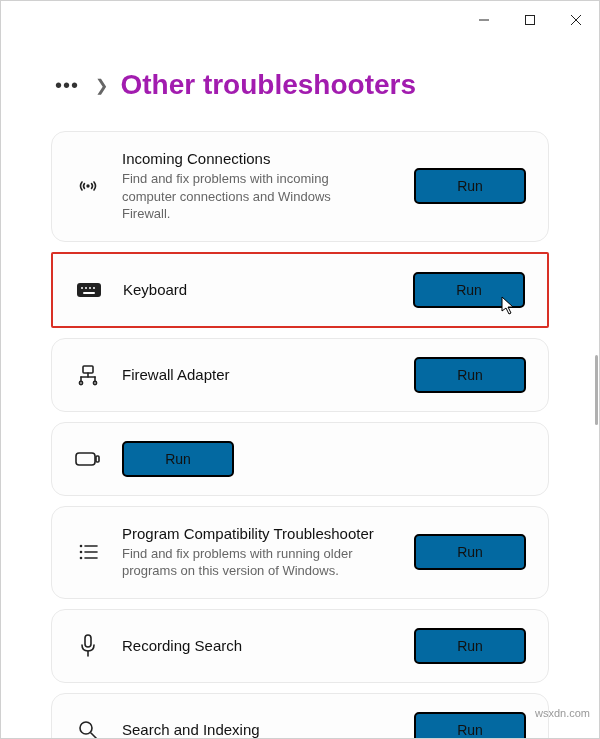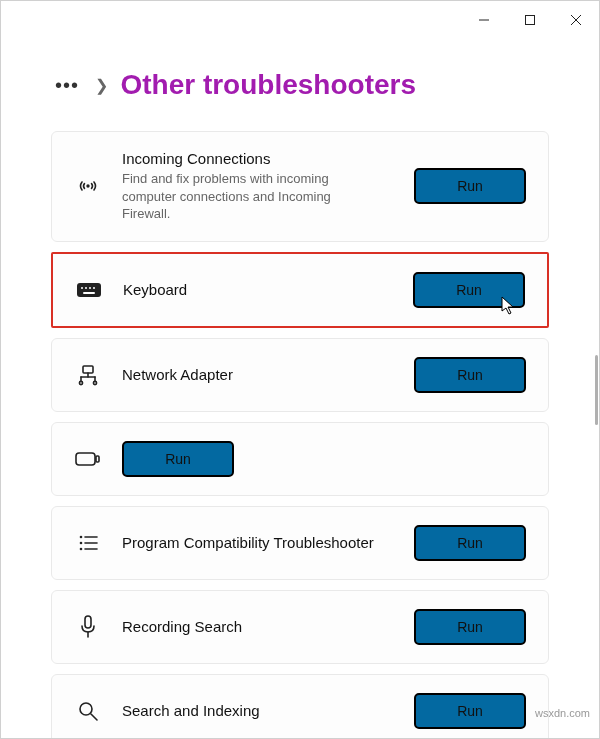--- a/index.html
+++ b/index.html
@@ -63,21 +63,21 @@
       color: #666;
     }
     .page-title {
       font-size: 28px;
       font-weight: 600;
       color: #a21caf;
     }
     .card {
       background: #fdfdfd;
       border: 1px solid #e9e9e9;
-      border-radius: 6px;
+      border-radius: 14px;
       padding: 18px 22px;
       margin-bottom: 10px;
       display: flex;
       align-items: center;
       gap: 20px;
     }
     .card.highlighted {
       border: 2px solid #d93025;
       border-radius: 2px;
     }
@@ -169,21 +169,21 @@
     <div id="list">
         <div class="card">
           <div class="icon-slot">
             <svg width="24" height="24">
               <path d="M6 8 Q3 12 6 16 M18 8 Q21 12 18 16 M8.5 9.5 Q6.5 12 8.5 14.5 M15.5 9.5 Q17.5 12 15.5 14.5" stroke="#222" stroke-width="1.6" fill="none" stroke-linecap="round" stroke-linejoin="round"></path>
               <circle cx="12" cy="12" r="1.7" fill="#222"></circle>
             </svg>
           </div>
           <div class="text-col">
             <div class="card-title">Incoming Connections</div>
-            <div class="card-desc">Find and fix problems with incoming computer connections and Incoming Firewall.</div>
+            <div class="card-desc">Find and fix problems with incoming computer connections and Windows Firewall.</div>
           </div>
           <button class="run-btn">Run</button>
         </div>
         <div class="card highlighted" style="position: relative;">
           <div class="icon-slot">
             <svg width="26" height="20">
               <rect x="1" y="3" width="24" height="14" rx="3" fill="#222"></rect>
               <circle cx="6" cy="8" r="1" fill="#fff"></circle>
               <circle cx="10" cy="8" r="1" fill="#fff"></circle>
               <circle cx="14" cy="8" r="1" fill="#fff"></circle>
@@ -205,21 +205,21 @@
               <rect x="7" y="3" width="10" height="7" rx="1" stroke="#222" stroke-width="1.6" fill="none" stroke-linecap="round" stroke-linejoin="round"></rect>
               <line x1="12" y1="10" x2="12" y2="14" stroke="#222" stroke-width="1.6" fill="none" stroke-linecap="round" stroke-linejoin="round"></line>
               <line x1="5" y1="14" x2="19" y2="14" stroke="#222" stroke-width="1.6" fill="none" stroke-linecap="round" stroke-linejoin="round"></line>
               <line x1="5" y1="14" x2="5" y2="18" stroke="#222" stroke-width="1.6" fill="none" stroke-linecap="round" stroke-linejoin="round"></line>
               <line x1="19" y1="14" x2="19" y2="18" stroke="#222" stroke-width="1.6" fill="none" stroke-linecap="round" stroke-linejoin="round"></line>
               <circle cx="5" cy="20" r="1.6" stroke="#222" stroke-width="1.6" fill="none" stroke-linecap="round" stroke-linejoin="round"></circle>
               <circle cx="19" cy="20" r="1.6" stroke="#222" stroke-width="1.6" fill="none" stroke-linecap="round" stroke-linejoin="round"></circle>
             </svg>
           </div>
           <div class="text-col">
-            <div class="card-title">Network Adapter</div>
+            <div class="card-title">Firewall Adapter</div>
           </div>
           <button class="run-btn">Run</button>
         </div>
         <div class="card">
           <div class="icon-slot">
             <svg width="26" height="16">
               <rect x="1" y="2" width="19" height="12" rx="3" stroke="#222" stroke-width="1.6" fill="none" stroke-linecap="round" stroke-linejoin="round"></rect>
               <rect x="21" y="5" width="3" height="6" rx="1" stroke="#222" stroke-width="1.6" fill="none" stroke-linecap="round" stroke-linejoin="round"></rect>
             </svg>
           </div>
@@ -231,20 +231,21 @@
               <circle cx="4" cy="5" r="1.3" fill="#222"></circle>
               <line x1="8" y1="5" x2="20" y2="5" stroke="#222" stroke-width="1.6" fill="none" stroke-linecap="round" stroke-linejoin="round"></line>
               <circle cx="4" cy="11" r="1.3" fill="#222"></circle>
               <line x1="8" y1="11" x2="20" y2="11" stroke="#222" stroke-width="1.6" fill="none" stroke-linecap="round" stroke-linejoin="round"></line>
               <circle cx="4" cy="17" r="1.3" fill="#222"></circle>
               <line x1="8" y1="17" x2="20" y2="17" stroke="#222" stroke-width="1.6" fill="none" stroke-linecap="round" stroke-linejoin="round"></line>
             </svg>
           </div>
           <div class="text-col">
             <div class="card-title">Program Compatibility Troubleshooter</div>
+            <div class="card-desc">Find and fix problems with running older programs on this version of Windows.</div>
           </div>
           <button class="run-btn">Run</button>
         </div>
         <div class="card">
           <div class="icon-slot">
             <svg width="22" height="26">
               <rect x="8" y="2" width="6" height="12" rx="3" stroke="#222" stroke-width="1.6" fill="none" stroke-linecap="round" stroke-linejoin="round"></rect>
               <path d="M5 12 Q5 18 11 18 Q17 18 17 12" stroke="#222" stroke-width="1.6" fill="none" stroke-linecap="round" stroke-linejoin="round"></path>
               <line x1="11" y1="18" x2="11" y2="23" stroke="#222" stroke-width="1.6" fill="none" stroke-linecap="round" stroke-linejoin="round"></line>
             </svg>

